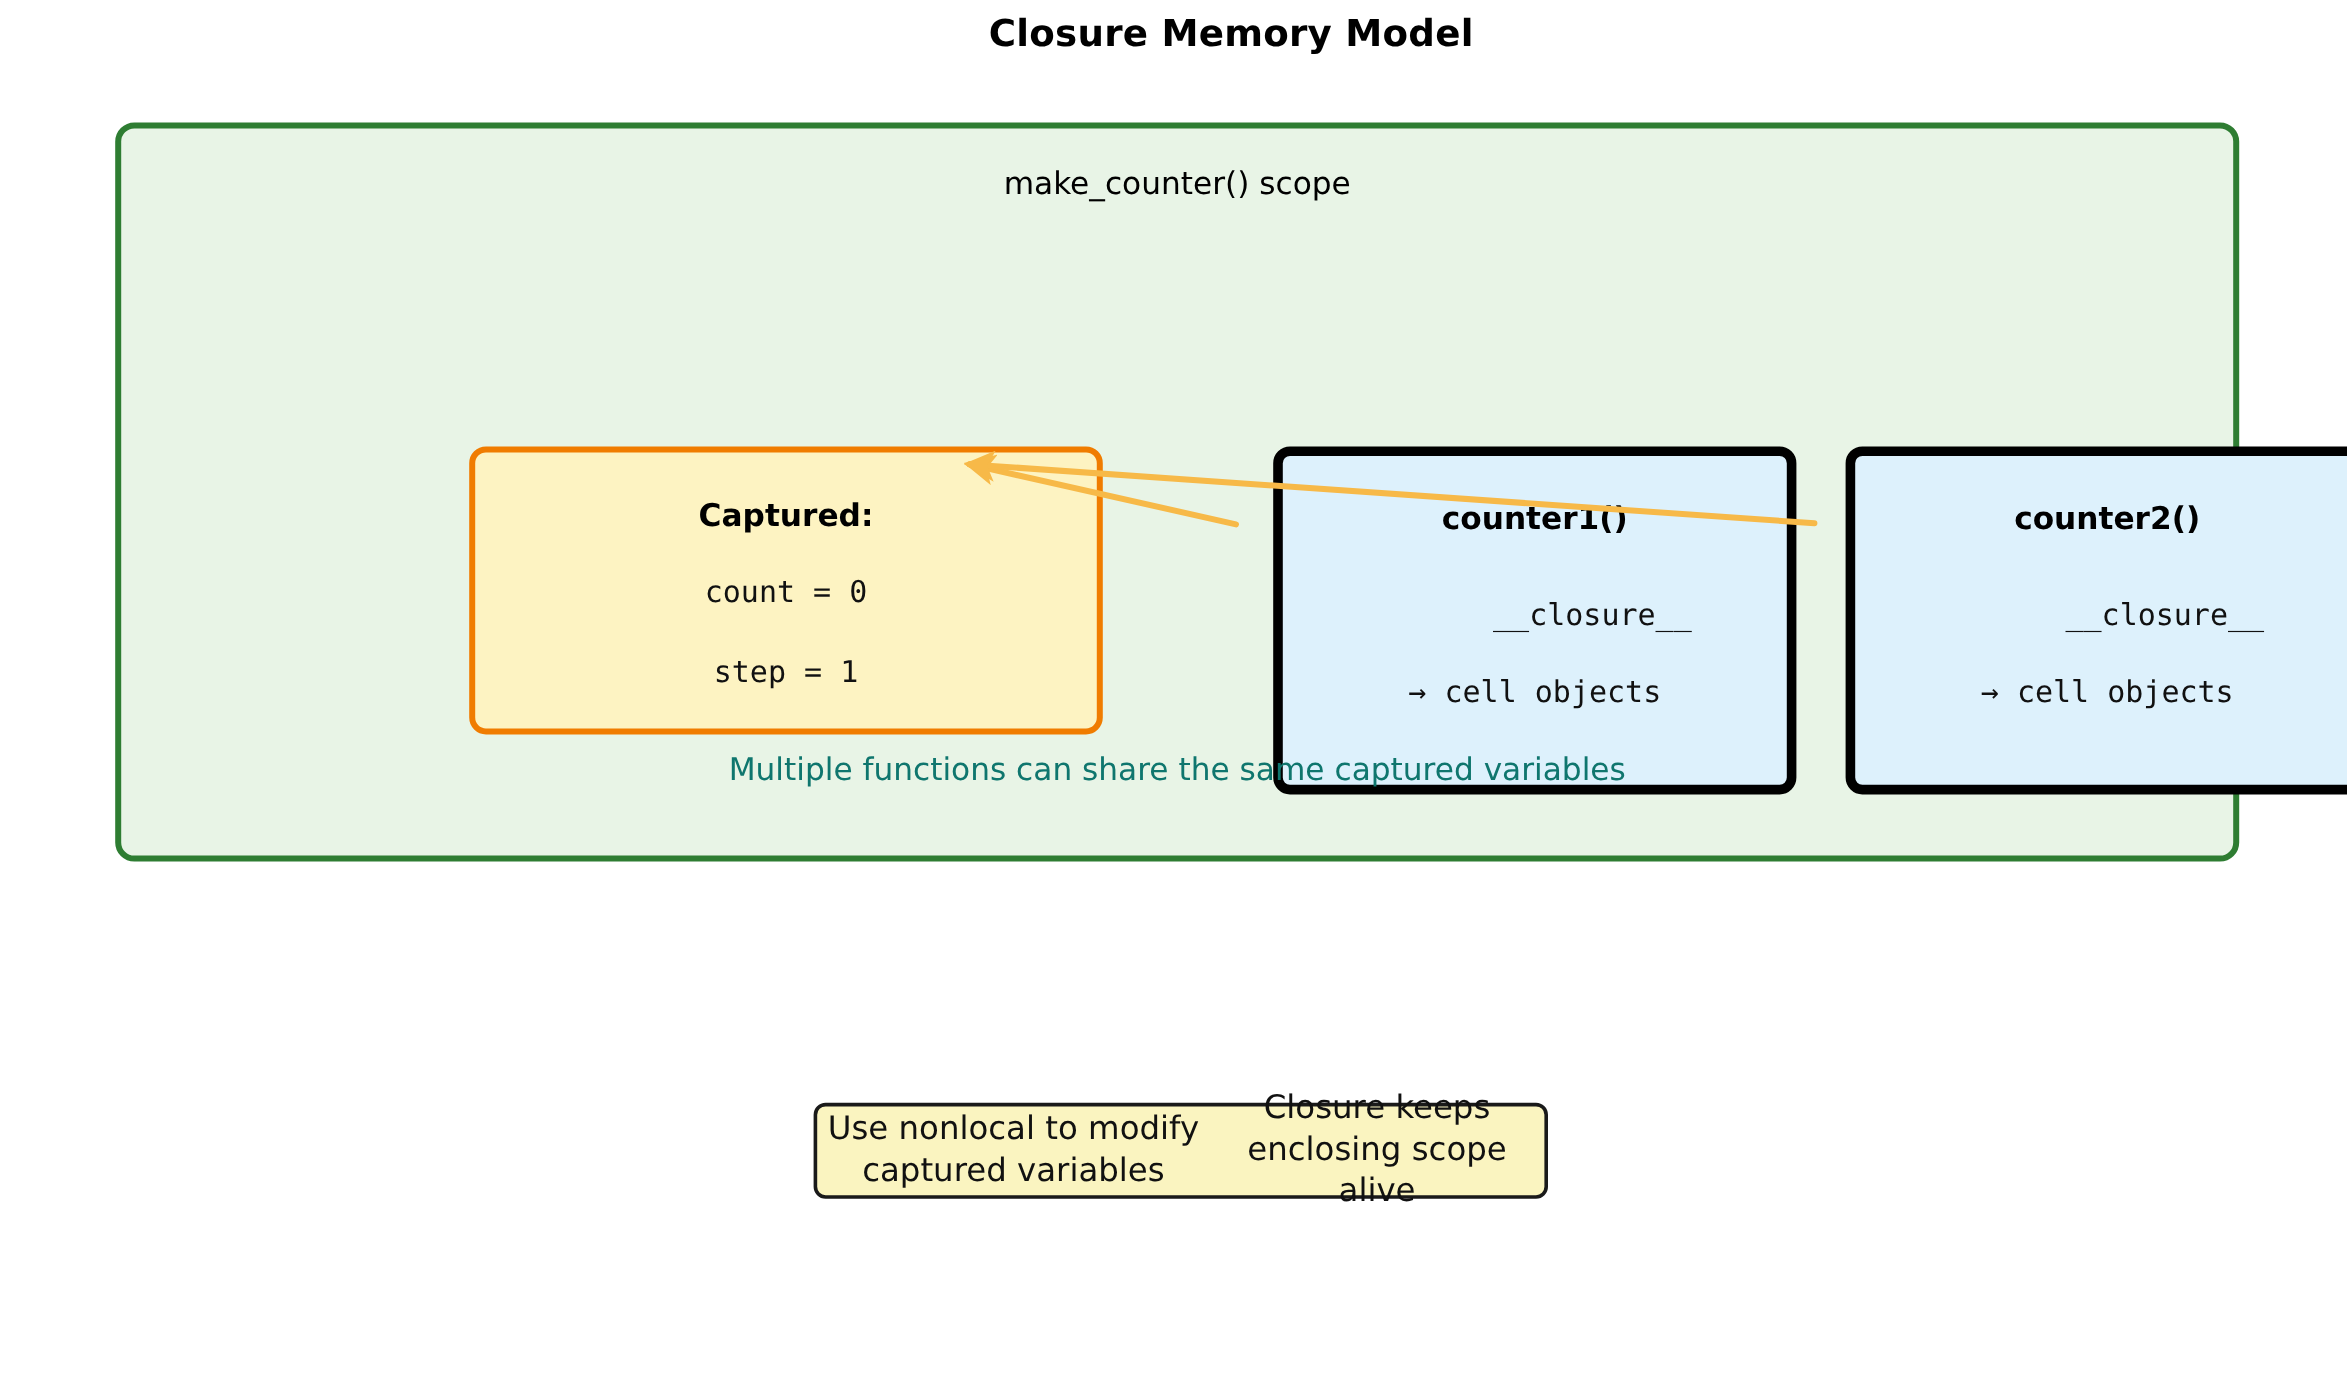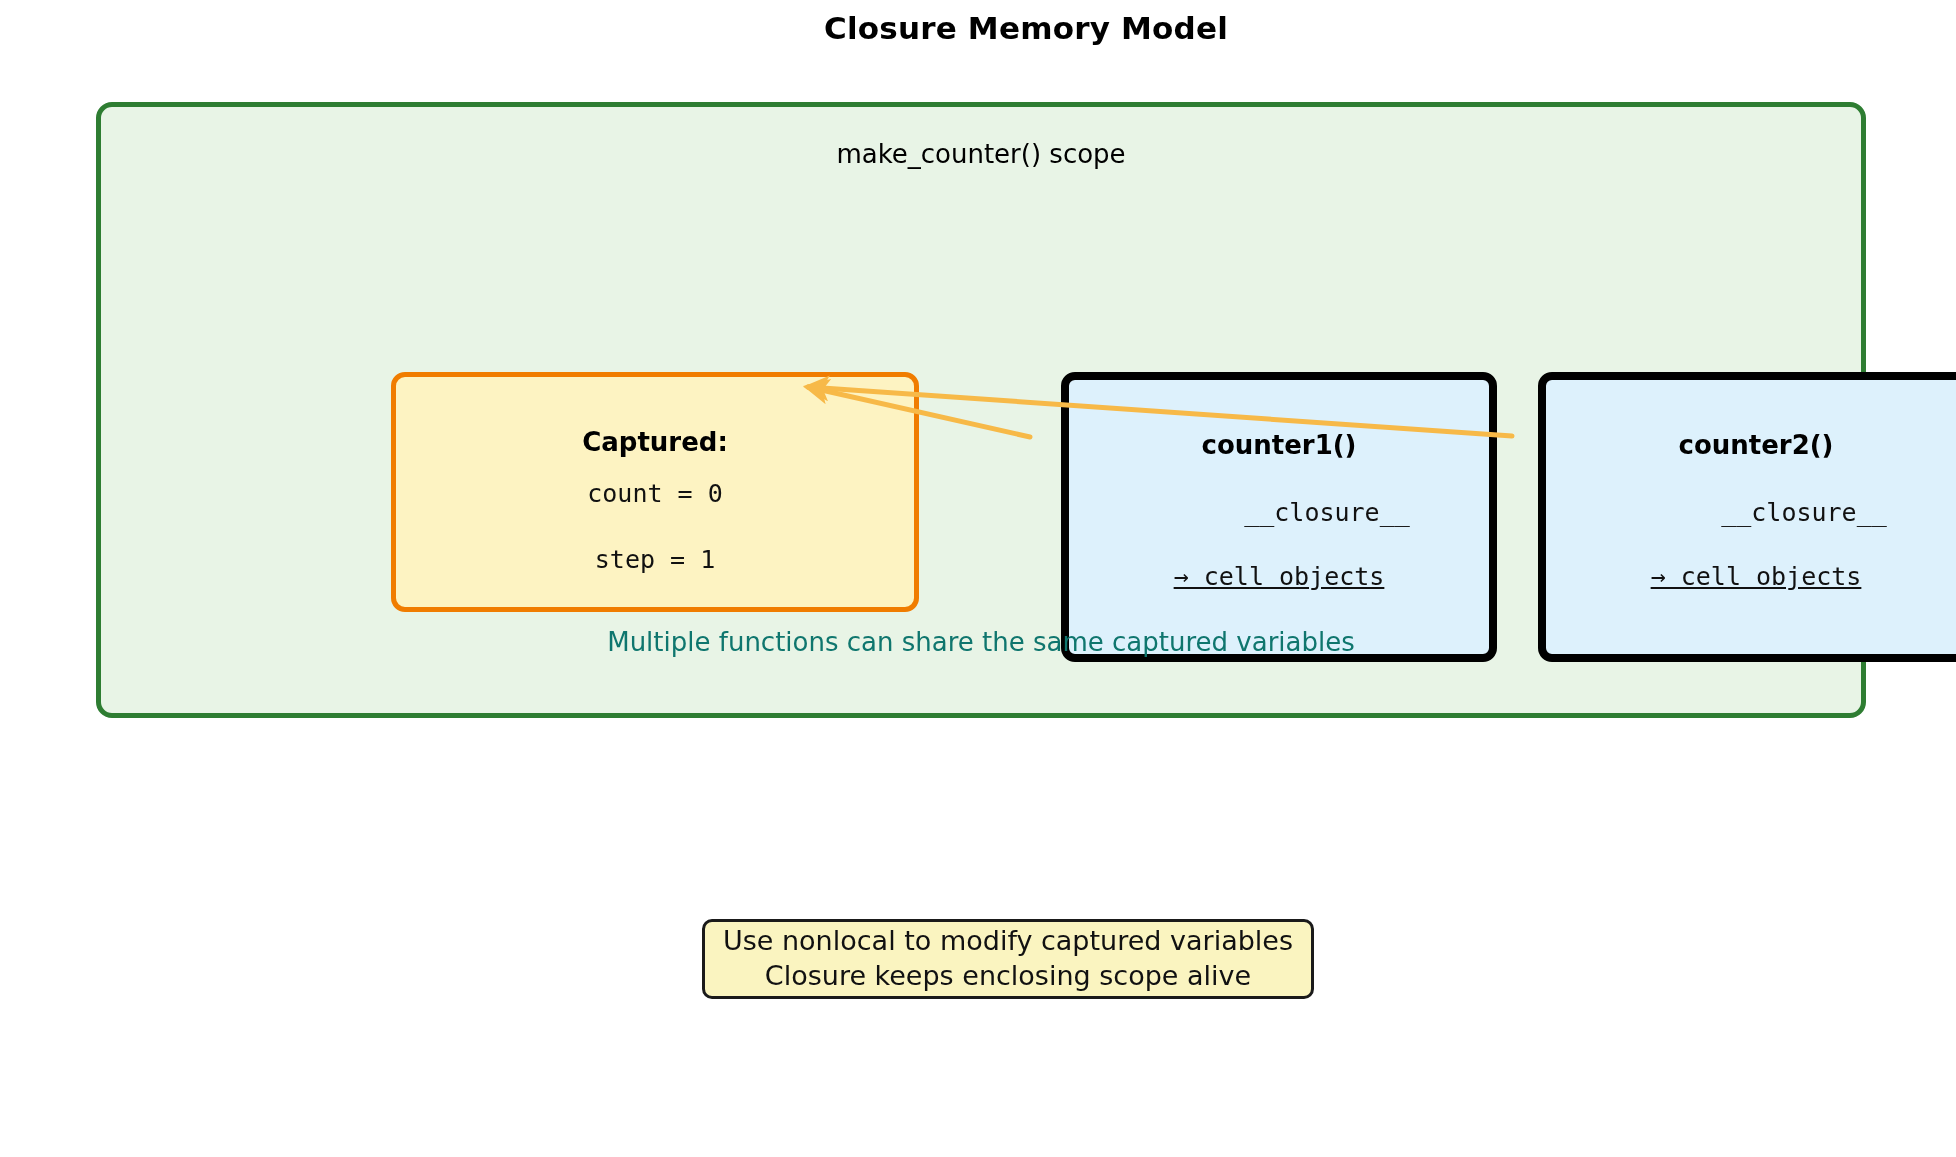--- a/index.html
+++ b/index.html
@@ -70,21 +70,20 @@
     text-align: center;
   }
   .node-title {
     position: absolute;
     left: 0;
     width: 100%;
     top: 38px;
     font-size: 26px;
     font-weight: bold;
     color: #000000;
-    margin-top: 12px;
   }
   .node-line {
     position: absolute;
     left: 0;
     width: 100%;
     font-family: "DejaVu Sans Mono", "Liberation Mono", monospace;
     font-size: 25px;
     color: #111111;
     white-space: pre;
   }
@@ -105,21 +104,21 @@
   .node-fn {
     top: 265px;
     width: 436px;
     height: 290px;
     background: #ddf1fc;
     border: 8px solid #000000;
   }
   .node-counter1 { left: 960px; }
   .node-counter2 { left: 1437px; }
   .node-fn .l1 { top: 118px; margin-left: 48px; }
-  .node-fn .l2 { top: 182px; text-decoration: underline; }
+  .node-fn .l2 { top: 182px; }
 
   
   .arrows {
     position: absolute;
     left: 0;
     top: 0;
     width: 1956px;
     height: 1157px;
     pointer-events: none;
   }
@@ -129,25 +128,24 @@
     position: absolute;
     left: 678px;
     top: 919px;
     width: 612px;
     height: 80px;
     box-sizing: border-box;
     background: #faf4c0;
     border: 3px solid #1a1a1a;
     border-radius: 10px;
     display: flex;
-    flex-direction: column;
+    flex-direction: row;
     align-items: center;
     justify-content: center;
     line-height: 1.28;
-    margin-left: 24px;
   }
   .note-line {
     font-size: 27px;
     color: #111111;
     text-align: center;
   }
 </style>
 </head>
 <body>
 

